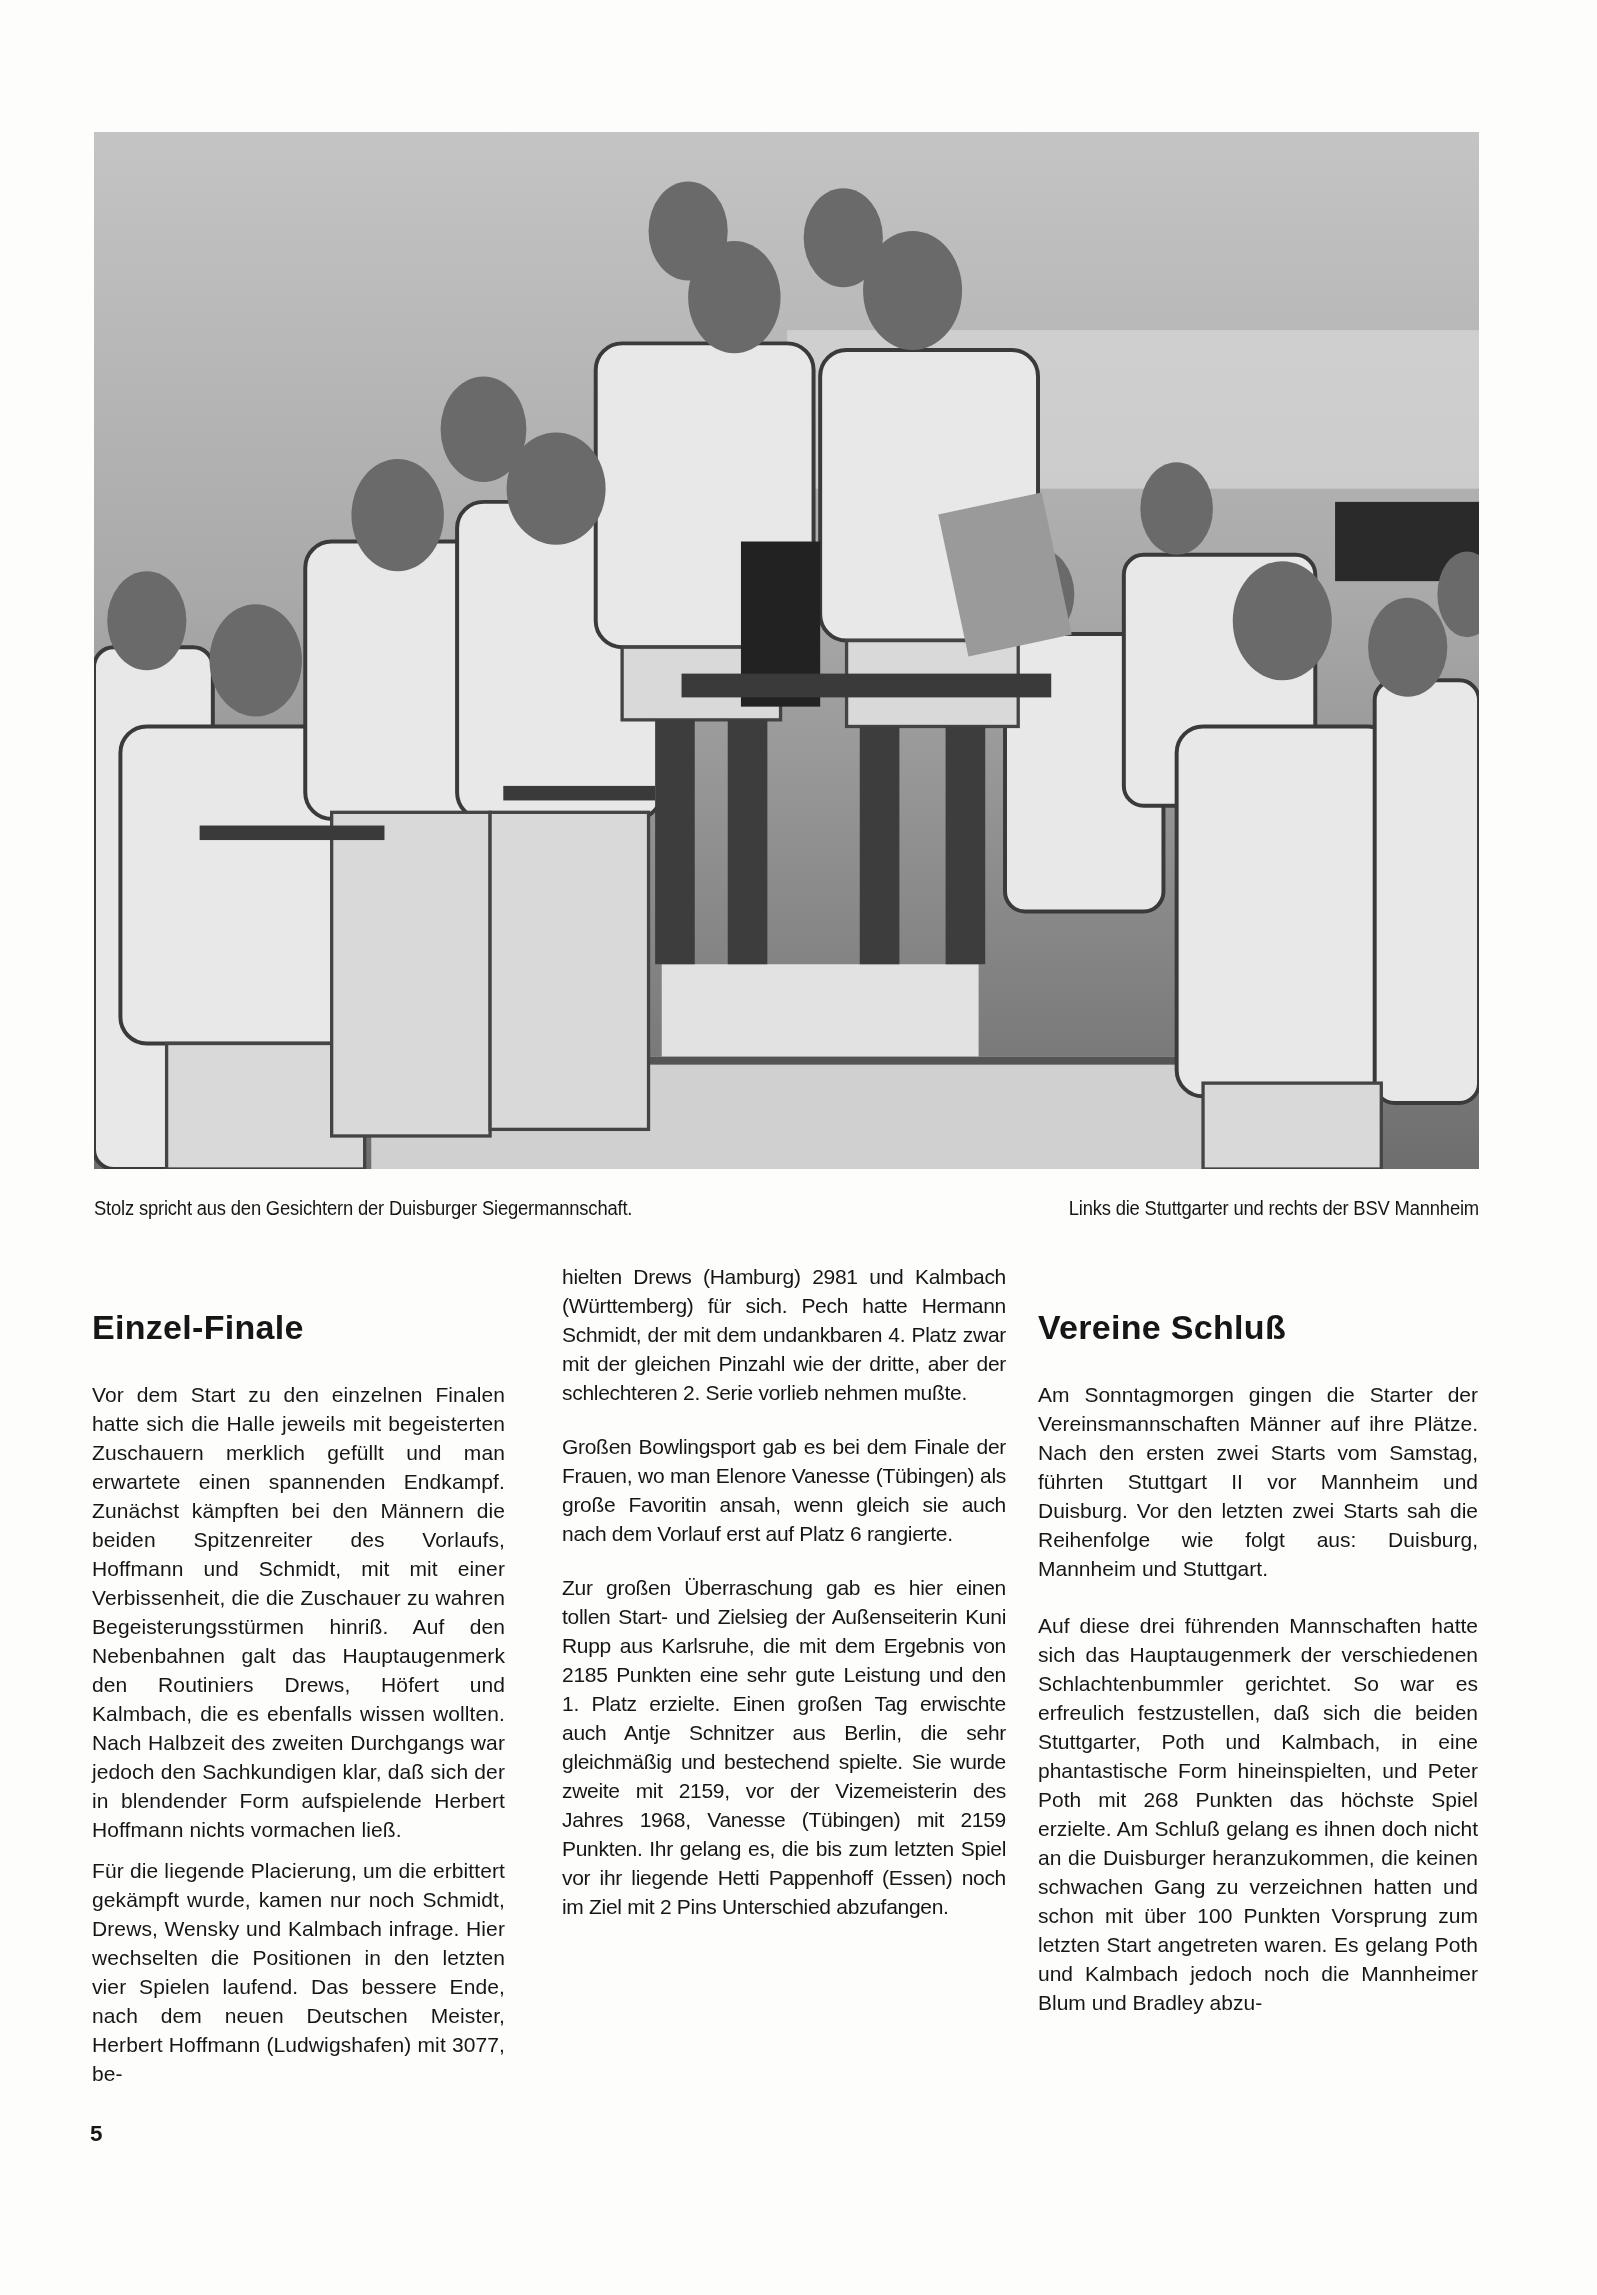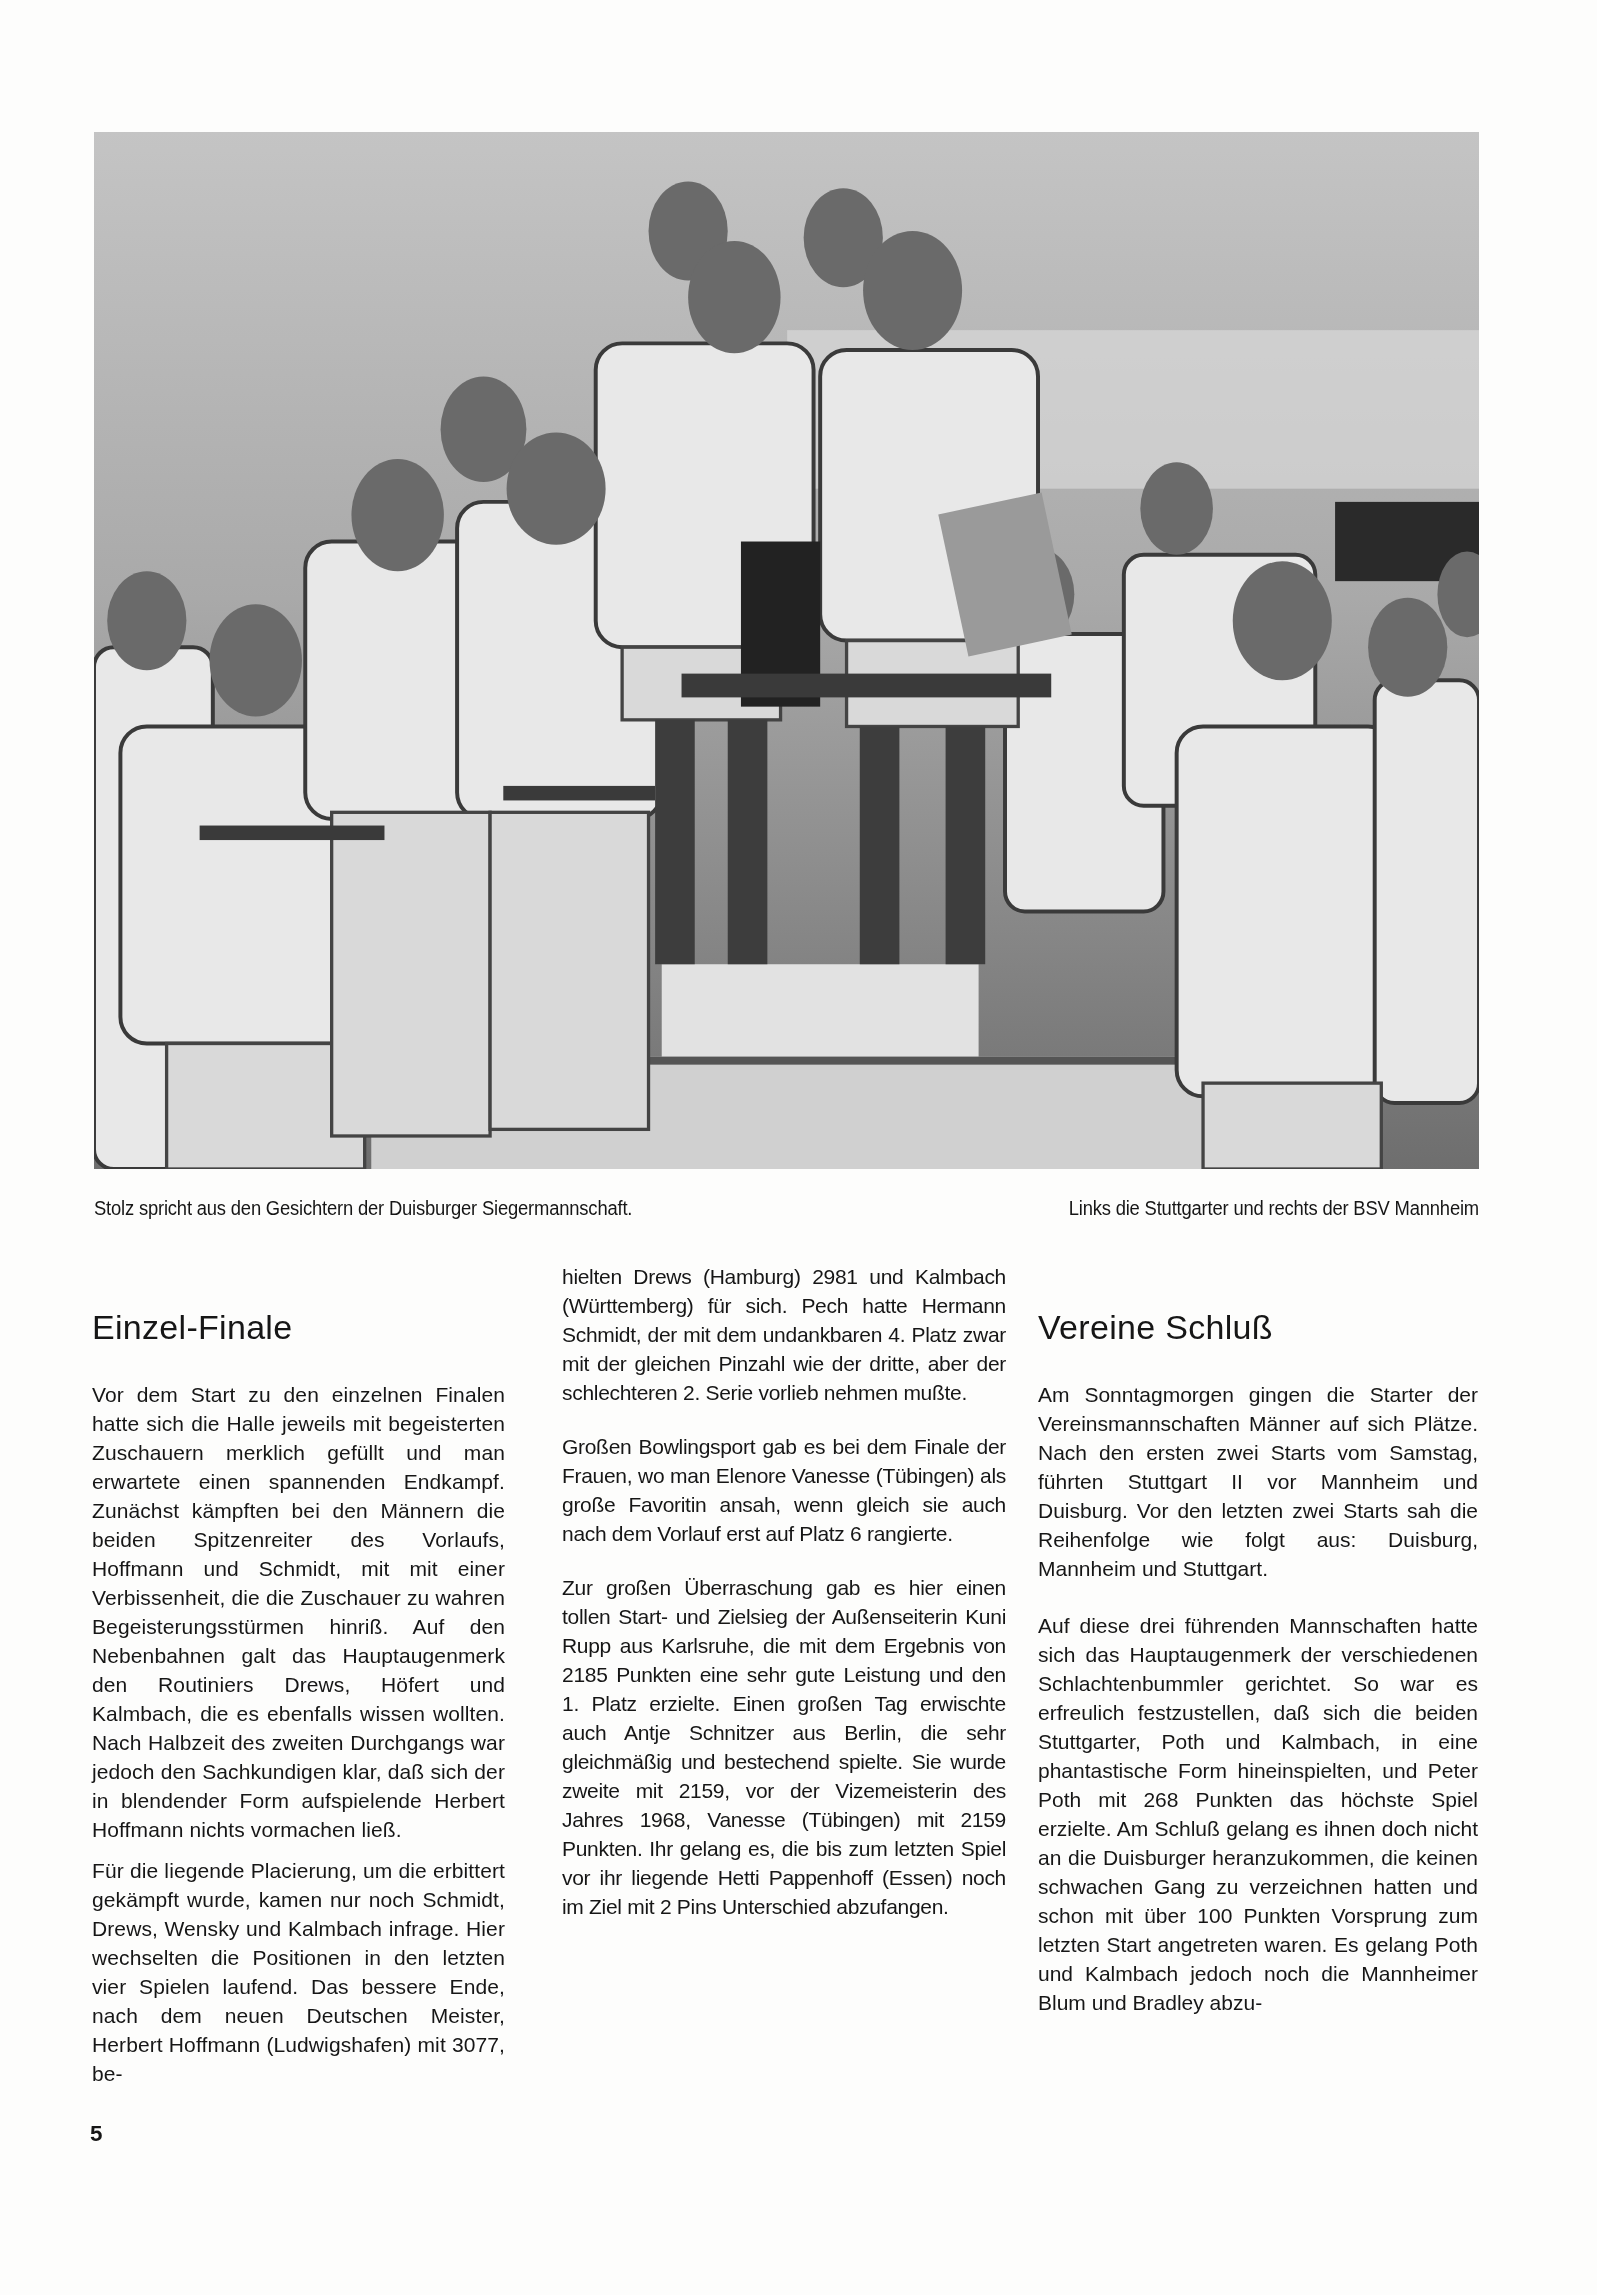--- a/index.html
+++ b/index.html
@@ -17,21 +17,21 @@
     position: absolute; top: 1195px; font-size: 20px; line-height: 26.4px;
     letter-spacing: -0.2px; transform: scaleX(0.92); transform-origin: left top;
   }
   .caption.left { left: 94px; }
   .caption.right { right: 119px; transform-origin: right top; }
   .col { position: absolute; top: 1304px; }
   .col1 { left: 92px; width: 413px; }
   .col2 { left: 562px; width: 444px; top: 1262px; }
   .col3 { left: 1038px; width: 440px; }
   h2 {
-    margin: 0 0 30px 0; font-size: 34px; line-height: 46px; font-weight: normal;
+    margin: 0 0 30px 0; font-size: 34px; line-height: 46px; font-weight: bold;
     letter-spacing: 0.3px;
   }
   p {
     margin: 0 0 12px 0; font-size: 21px; line-height: 29px; text-align: justify;
     letter-spacing: 0.1px; hyphens: manual;
   }
   .col2 p { margin-bottom: 25px; letter-spacing: -0.3px; }
   .col3 p { margin-bottom: 28px; letter-spacing: 0px; }
   .pagenum {
     position: absolute; left: 90px; top: 2121px; font-size: 22.4px; font-weight: bold;
@@ -128,18 +128,18 @@
 </div>
 
 <div class="col col2">
   <p>hielten Drews (Hamburg) 2981 und Kalmbach (Württemberg) für sich. Pech hatte Hermann Schmidt, der mit dem undankbaren 4. Platz zwar mit der gleichen Pinzahl wie der dritte, aber der schlechteren 2. Serie vorlieb nehmen mußte.</p>
   <p>Großen Bowlingsport gab es bei dem Finale der Frauen, wo man Elenore Vanesse (Tübingen) als große Favoritin ansah, wenn gleich sie auch nach dem Vorlauf erst auf Platz 6 rangierte.</p>
   <p>Zur großen Überraschung gab es hier einen tollen Start- und Zielsieg der Außenseiterin Kuni Rupp aus Karlsruhe, die mit dem Ergebnis von 2185 Punkten eine sehr gute Leistung und den 1. Platz erzielte. Einen großen Tag erwischte auch Antje Schnitzer aus Berlin, die sehr gleichmäßig und bestechend spielte. Sie wurde zweite mit 2159, vor der Vizemeisterin des Jahres 1968, Vanesse (Tübingen) mit 2159 Punkten. Ihr gelang es, die bis zum letzten Spiel vor ihr liegende Hetti Pappenhoff (Essen) noch im Ziel mit 2 Pins Unterschied abzufangen.</p>
 </div>
 
 <div class="col col3">
   <h2>Vereine Schluß</h2>
-  <p>Am Sonntagmorgen gingen die Starter der Vereinsmannschaften Männer auf sich Plätze. Nach den ersten zwei Starts vom Samstag, führten Stuttgart II vor Mannheim und Duisburg. Vor den letzten zwei Starts sah die Reihenfolge wie folgt aus: Duisburg, Mannheim und Stuttgart.</p>
+  <p>Am Sonntagmorgen gingen die Starter der Vereinsmannschaften Männer auf ihre Plätze. Nach den ersten zwei Starts vom Samstag, führten Stuttgart II vor Mannheim und Duisburg. Vor den letzten zwei Starts sah die Reihenfolge wie folgt aus: Duisburg, Mannheim und Stuttgart.</p>
   <p>Auf diese drei führenden Mannschaften hatte sich das Hauptaugenmerk der verschiedenen Schlachtenbummler gerichtet. So war es erfreulich festzustellen, daß sich die beiden Stuttgarter, Poth und Kalmbach, in eine phantastische Form hineinspielten, und Peter Poth mit 268 Punkten das höchste Spiel erzielte. Am Schluß gelang es ihnen doch nicht an die Duisburger heranzukommen, die keinen schwachen Gang zu verzeichnen hatten und schon mit über 100 Punkten Vorsprung zum letzten Start angetreten waren. Es gelang Poth und Kalmbach jedoch noch die Mannheimer Blum und Bradley abzu-</p>
 </div>
 
 <div class="pagenum">5</div>
 
 
 </body></html>

